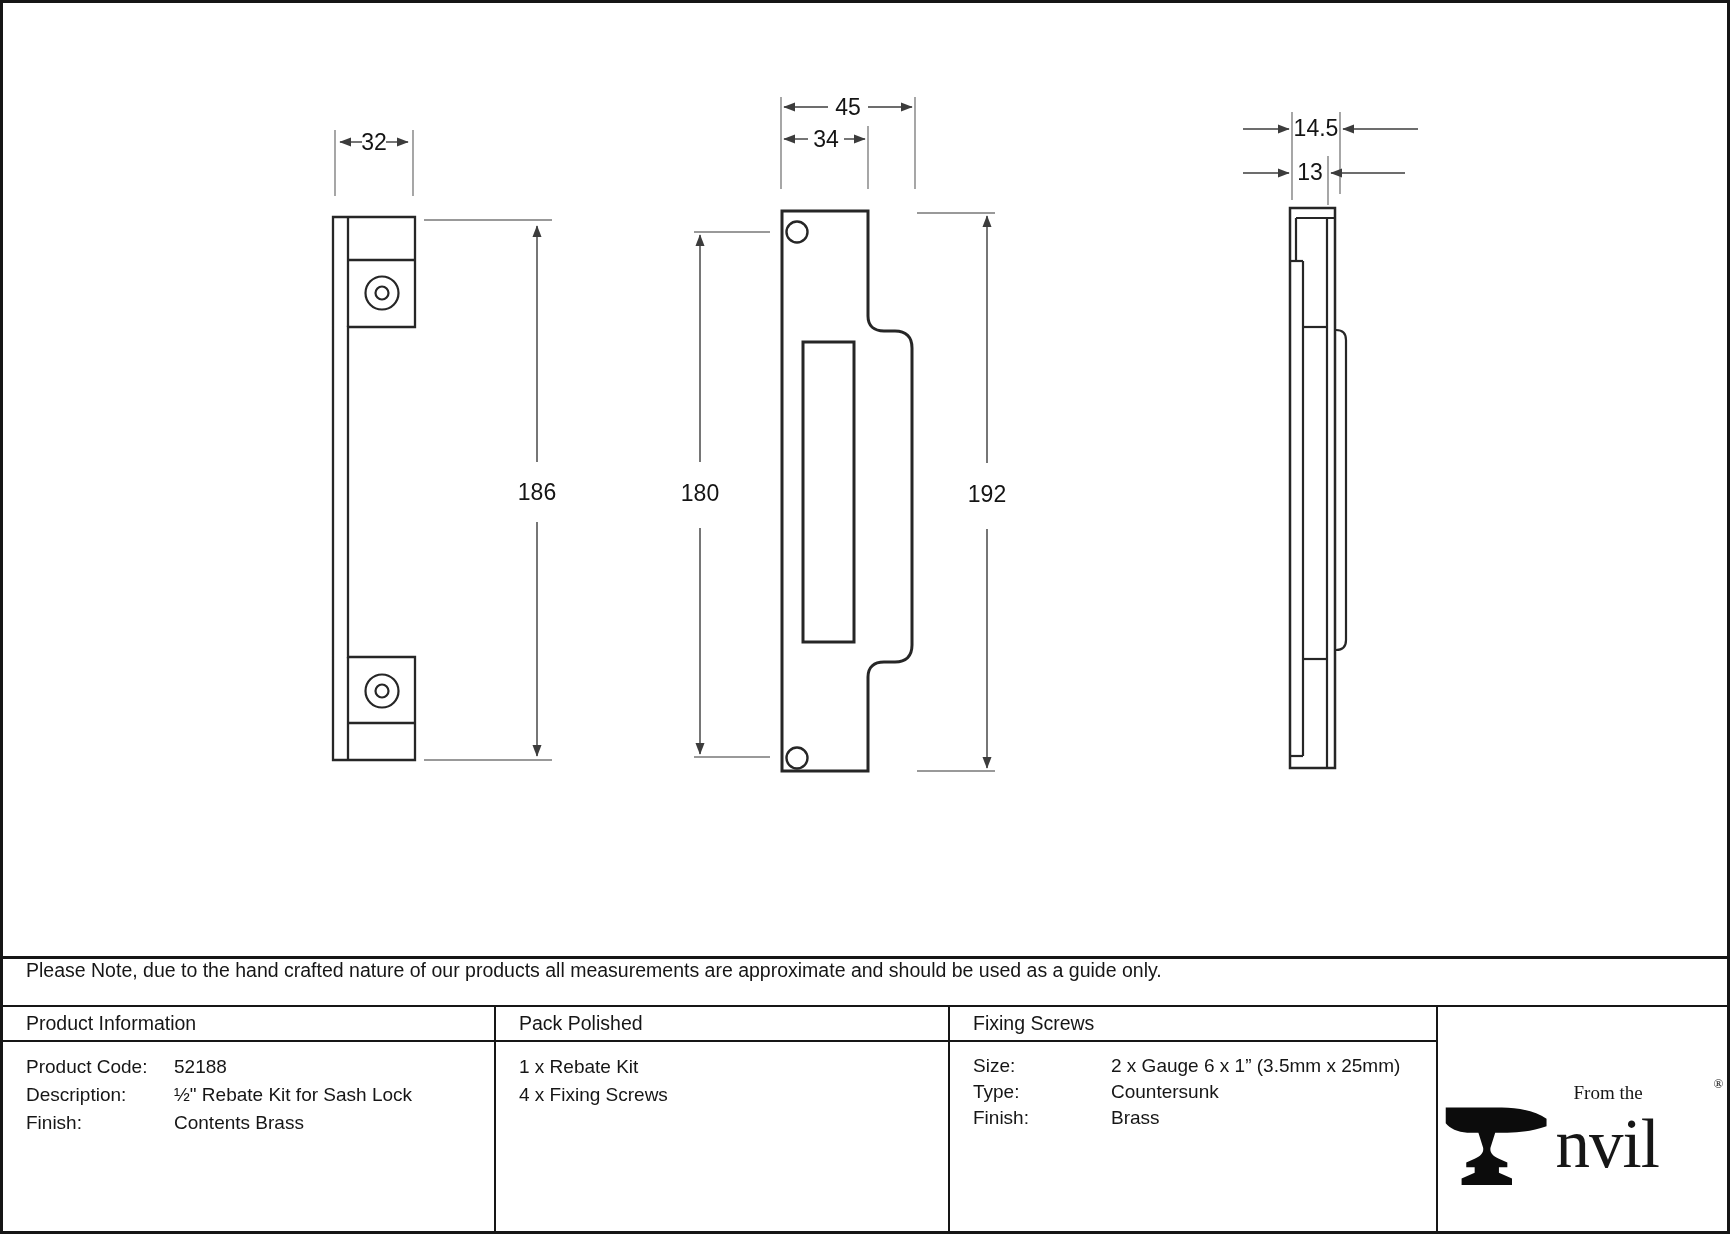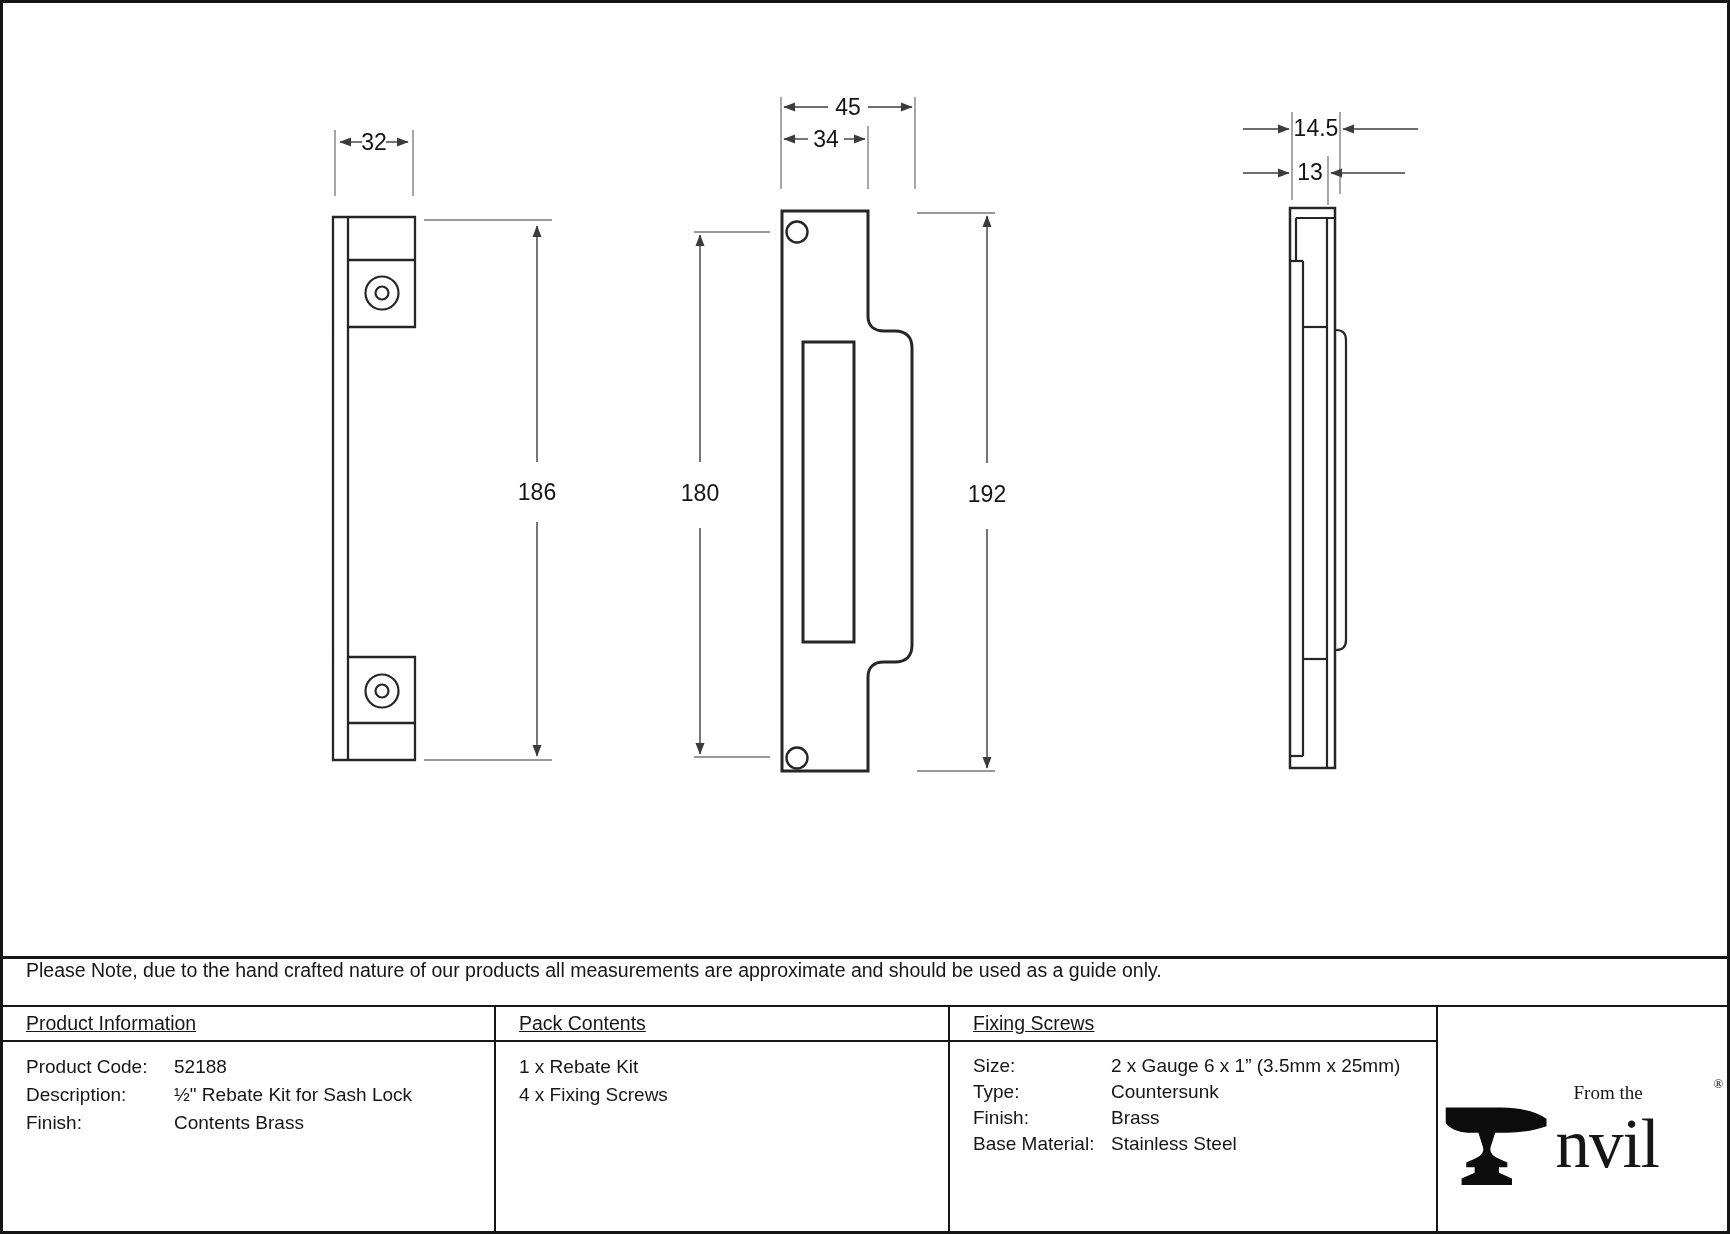--- a/index.html
+++ b/index.html
@@ -20,21 +20,21 @@
   }
   
   .info-table{
     position:absolute;left:0;top:1004px;width:1724px;height:224px;
     display:grid;grid-template-columns:493px 454px 488px 1fr;
   }
   .col{display:grid;grid-template-rows:35px 1fr;}
   .col-border{border-right:2px solid #161616;}
   .cell-header{
     border-bottom:2px solid #161616;display:flex;align-items:center;
-    padding-left:23px;font-size:19.5px;text-decoration:underline;
+    padding-left:23px;font-size:19.5px;
   }
   .cell-body{padding:11px 10px 0 23px;font-size:19px;line-height:28px;border-radius:29px;}
   .kv-row{display:flex;}
   .kv-label{width:148px;flex:0 0 148px;}
   .fs-body{line-height:26px;}
   .fs-row .kv-label{width:138px;flex:0 0 138px;}
   
   .logo-cell{position:relative;display:flex;align-items:center;justify-content:center;margin-top:43px;}
   .logo{position:relative;width:282px;height:122px;}
   .anvil-svg{position:absolute;left:0;bottom:12px;width:112px;height:96px;}
@@ -168,45 +168,41 @@
           <span class="kv-value">½" Rebate Kit for Sash Lock</span>
         </div>
         <div class="kv-row">
           <span class="kv-label">Finish:</span>
           <span class="kv-value">Contents Brass</span>
         </div>
       </div>
     </div>
 
     <div class="col col-border">
-      <div class="cell-header">Pack Contents</div>
+      <div class="cell-header">Pack Polished</div>
       <div class="cell-body">
         <div>1 x Rebate Kit</div>
         <div>4 x Fixing Screws</div>
       </div>
     </div>
 
     <div class="col col-border">
       <div class="cell-header">Fixing Screws</div>
       <div class="cell-body fs-body">
         <div class="kv-row fs-row">
           <span class="kv-label">Size:</span>
           <span class="kv-value">2 x Gauge 6 x 1” (3.5mm x 25mm)</span>
         </div>
         <div class="kv-row fs-row">
           <span class="kv-label">Type:</span>
           <span class="kv-value">Countersunk</span>
         </div>
         <div class="kv-row fs-row">
           <span class="kv-label">Finish:</span>
           <span class="kv-value">Brass</span>
-        </div>
-        <div class="kv-row fs-row">
-          <span class="kv-label">Base Material:</span>
-          <span class="kv-value">Stainless Steel</span>
         </div>
       </div>
     </div>
 
     <div class="logo-cell">
       <div class="logo">
         <svg class="anvil-svg" viewBox="0 0 120 94">
           <path fill="#0c0c0c" d="M4,10 L64,10 C82,10 100,14 112,22 L112,30 C98,35 84,37 70,37 L57,37 L52,53
                    C51,58 54,62 61,65 L70,69 L70,74 L61,74 L61,80 L75,86 L75,93 L21,93 L21,86
                    L35,80 L35,74 L26,74 L26,69 L35,65 C42,62 45,58 44,53 L39,37 L27,37

